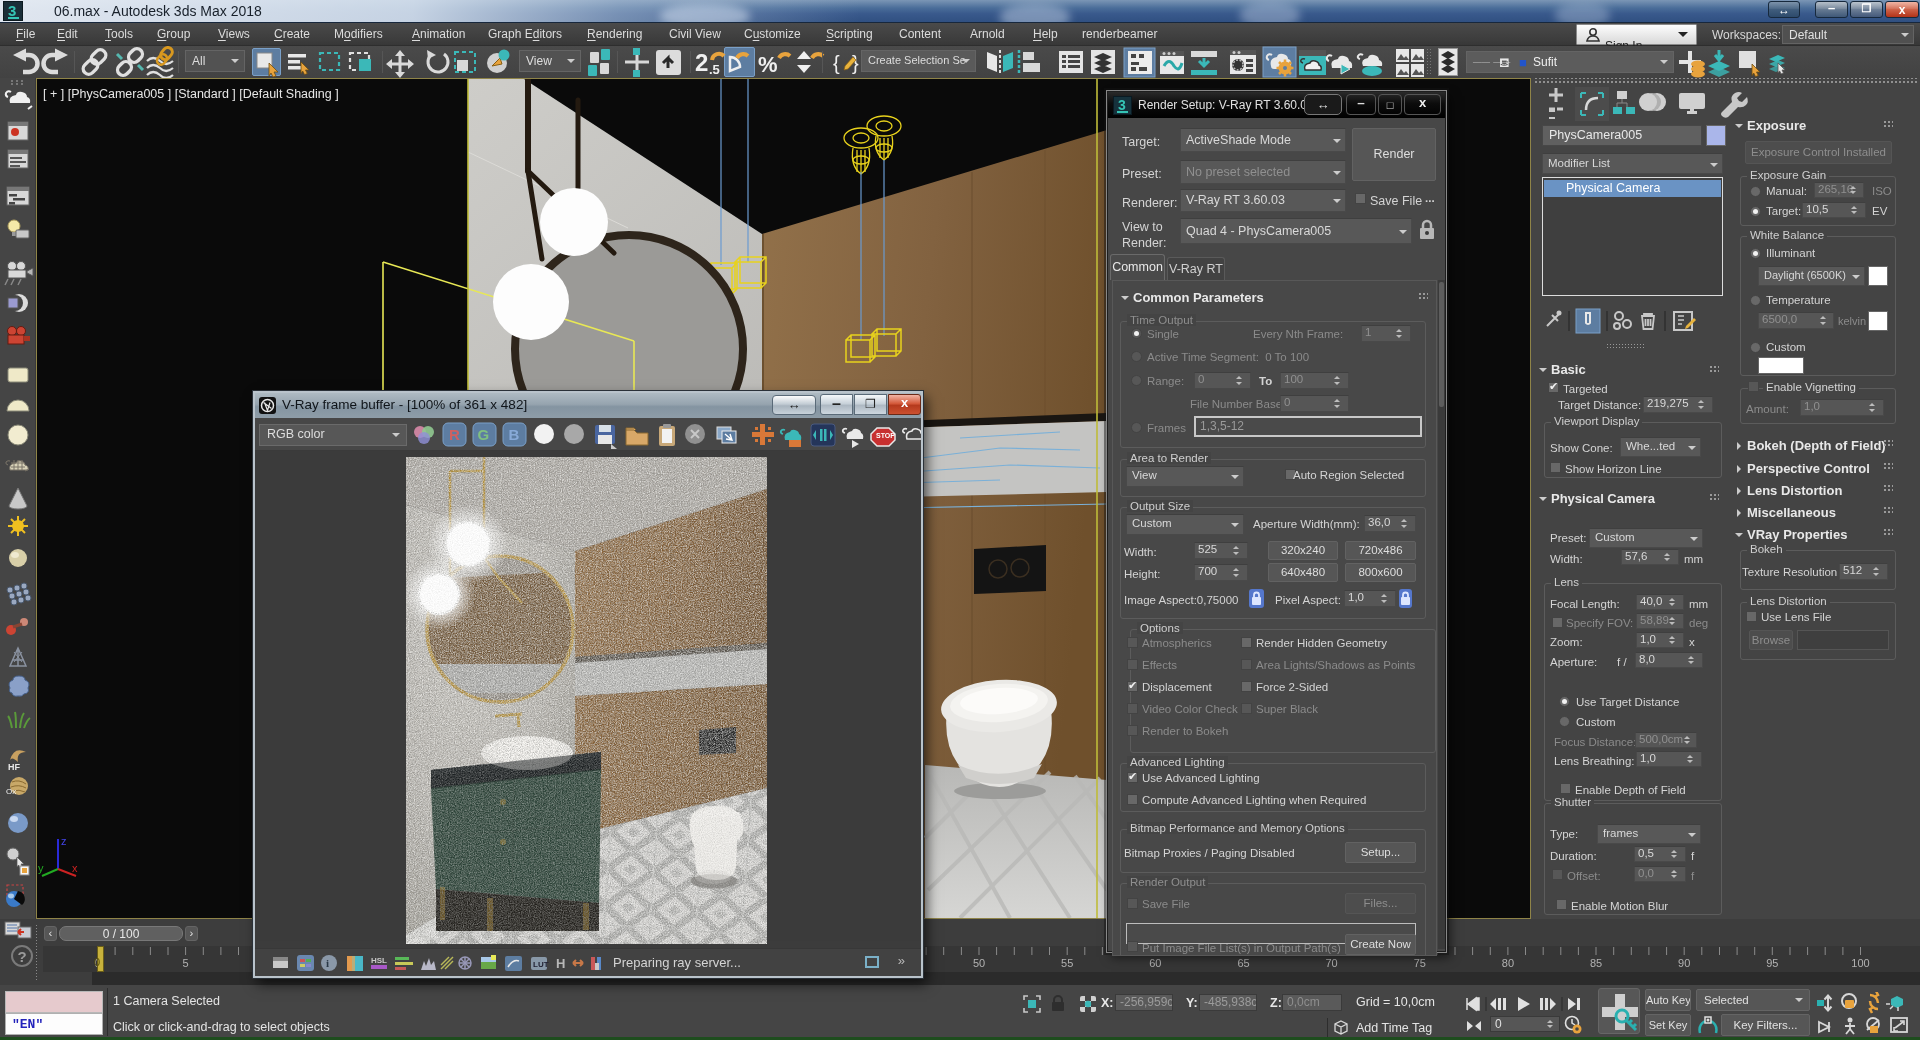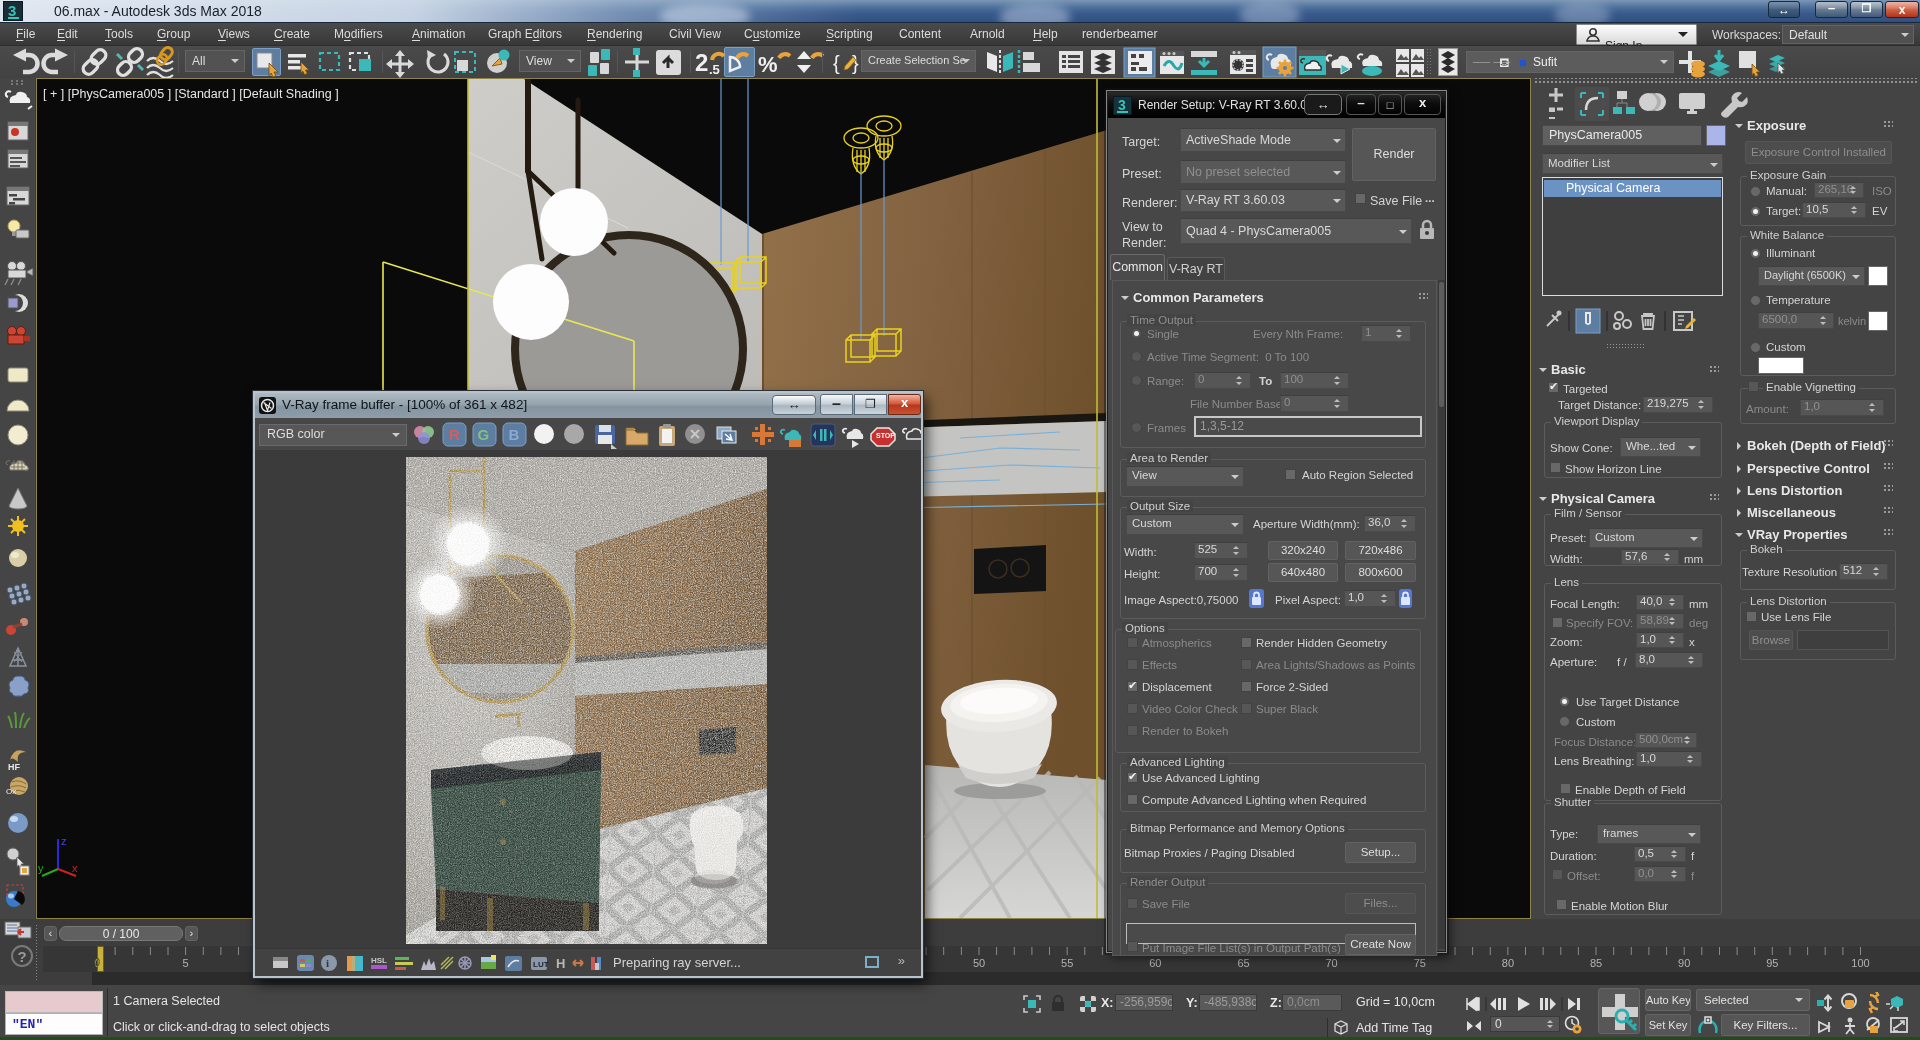--- a/index.html
+++ b/index.html
@@ -1030,23 +1030,20 @@
         <div class="txt">Whe...ted</div>
         <div class="arr"></div>
       </div>
  <div class="cb" style="left:19px;top:384px"></div>
       <div class="lbl" style="left:34px;top:385px">Show Horizon Line</div>
  <div class="rollhead" style="left:4px;top:411px;width:192px">
         <div class="tri tri-open"></div>
         <div class="txt">Physical Camera</div>
       </div>
  <div class="grip" style="left:178px;top:415px"></div>
- <div class="grp" style="left:13px;top:436px;width:178px;height:52px">
-        <div class="grplabel">Film / Sensor</div>
-      </div>
  <div class="lbl" style="left:19px;top:454px">Preset:</div>
  <div class="dd2" style="left:58px;top:450px;width:114px;height:20px">
         <div class="txt">Custom</div>
         <div class="arr"></div>
       </div>
  <div class="lbl" style="left:19px;top:475px">Width:</div>
  <div class="val" style="left:90px;top:471px;width:58px;height:16px">57,6</div>
       <div class="spinarr" style="left:132px;top:472px;height:14px"></div>
  <div class="lbl" style="left:153px;top:475px">mm</div>
  <div class="grp" style="left:13px;top:505px;width:178px;height:218px">
@@ -1261,21 +1258,21 @@
         <div class="lbl dis" style="left:34px;top:141px">Frames</div>
     <div class="abs" style="left:81px;top:135px;width:228px;height:21px;background:#4a4a4a;border:2px solid #c8c8c8;color:#9a9a9a;font-size:12px;padding:1px 0 0 4px">1,3,5-12</div>
     <div class="grp" style="left:7px;top:178px;width:306px;height:38px">
           <div class="grplabel">Area to Render</div>
         </div>
     <div class="dd2" style="left:13px;top:185px;width:118px;height:21px">
           <div class="txt">View</div>
           <div class="arr"></div>
         </div>
     <div class="cb" style="left:172px;top:188px"></div>
-        <div class="lbl" style="left:189px;top:188px">Auto Region Selected</div>
+        <div class="lbl" style="left:180px;top:188px">Auto Region Selected</div>
     <div class="grp" style="left:7px;top:226px;width:306px;height:112px">
           <div class="grplabel">Output Size</div>
         </div>
     <div class="dd2" style="left:13px;top:233px;width:118px;height:21px">
           <div class="txt">Custom</div>
           <div class="arr"></div>
         </div>
     <div class="lbl" style="left:140px;top:237px">Aperture Width(mm):</div>
     <div class="val" style="left:251px;top:234px;width:52px;height:17px">36,0</div>
         <div class="spinarr" style="left:287px;top:235px;height:15px"></div>
@@ -1294,21 +1291,21 @@
             <rect x="3" y="8" width="9" height="8" rx="1" fill="#dde6ff"></rect>
             <path d="M5 8 v-2 a2.5 2.5 0 0 1 5 0 v2" stroke="#dde6ff" stroke-width="1.8" fill="none"></path>
           </svg></div>
     <div class="lbl" style="left:162px;top:313px">Pixel Aspect:</div>
     <div class="val" style="left:231px;top:309px;width:52px;height:17px">1,0</div>
         <div class="spinarr" style="left:267px;top:310px;height:15px"></div>
     <div class="abs" style="left:286px;top:308px;width:13px;height:19px;background:#5577cc;border-radius:3px"><svg width="13" height="19">
             <rect x="2" y="8" width="9" height="8" rx="1" fill="#dde6ff"></rect>
             <path d="M4 8 v-2 a2.5 2.5 0 0 1 5 0 v2" stroke="#dde6ff" stroke-width="1.8" fill="none"></path>
           </svg></div>
-    <div class="grp" style="left:2px;top:348px;width:306px;height:124px">
+    <div class="grp" style="left:17px;top:348px;width:306px;height:124px">
           <div class="grplabel">Options</div>
         </div>
     <div class="cb dis" style="left:14px;top:356px"></div>
         <div class="lbl dis" style="left:29px;top:356px">Atmospherics</div>
     <div class="cb" style="left:128px;top:356px"></div>
         <div class="lbl" style="left:143px;top:356px">Render Hidden Geometry</div>
     <div class="cb dis" style="left:14px;top:378px"></div>
         <div class="lbl dis" style="left:29px;top:378px">Effects</div>
     <div class="cb dis" style="left:128px;top:378px"></div>
         <div class="lbl dis" style="left:143px;top:378px">Area Lights/Shadows as Points</div>

